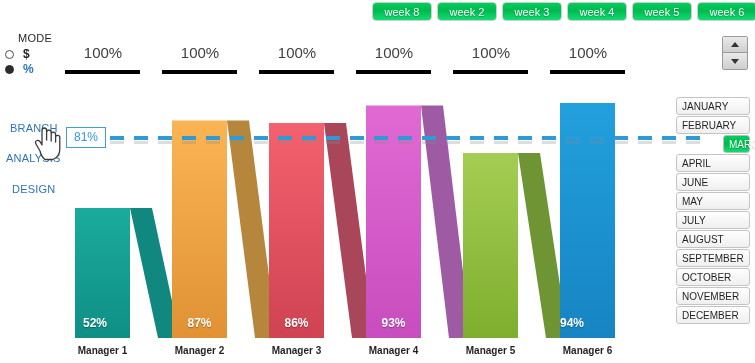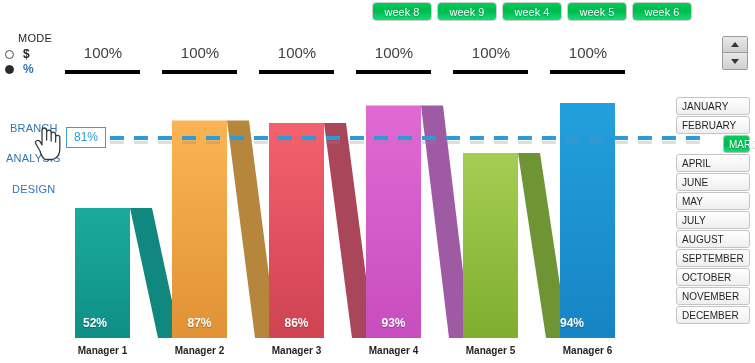--- a/index.html
+++ b/index.html
@@ -117,21 +117,22 @@
   <div class="nav-link analysis">ANALYSIS</div>
   <div class="nav-link design">DESIGN</div>
 
   <svg id="cursor" viewBox="0 0 34 40">
     <path d="M12 26 L8 19 Q6.5 16.5 9 15.5 Q11 14.8 12.4 17.2 L14 20 L14 5.5 Q14 3 16.3 3 Q18.6 3 18.6 5.5 L18.6 15 L18.6 7.5 Q18.6 5.2 20.9 5.2 Q23.2 5.2 23.2 7.5 L23.2 16 L23.2 9.5 Q23.2 7.2 25.4 7.2 Q27.6 7.2 27.6 9.5 L27.6 17 L27.6 12.5 Q27.6 10.4 29.7 10.4 Q31.8 10.4 31.8 12.5 L31.8 24 Q31.8 32 25 34.5 L17 34.5 Q13.5 32 12 26 Z" fill="#ffffff" stroke="#3a3a3a" stroke-width="1.3" stroke-linejoin="round"></path>
   </svg>
 </div>
 
 <div id="week-bar">
   <div class="week-btn">week 8</div>
-  <div class="week-btn">week 9</div>
+  <div class="week-btn">week 2</div>
+  <div class="week-btn">week 3</div>
   <div class="week-btn">week 4</div>
   <div class="week-btn">week 5</div>
   <div class="week-btn">week 6</div>
 </div>
 
 <div id="spinner">
   <div class="spin-half top">
     <span class="tri-up"></span>
   </div>
   <div class="spin-half">

